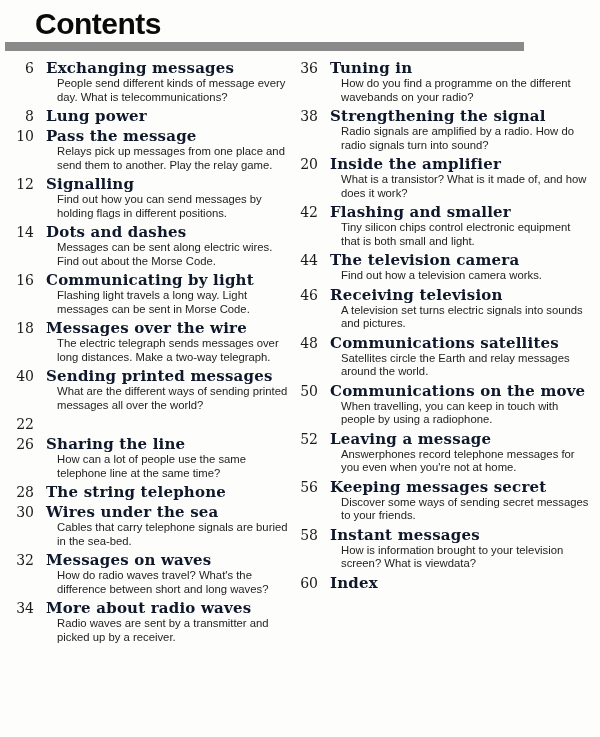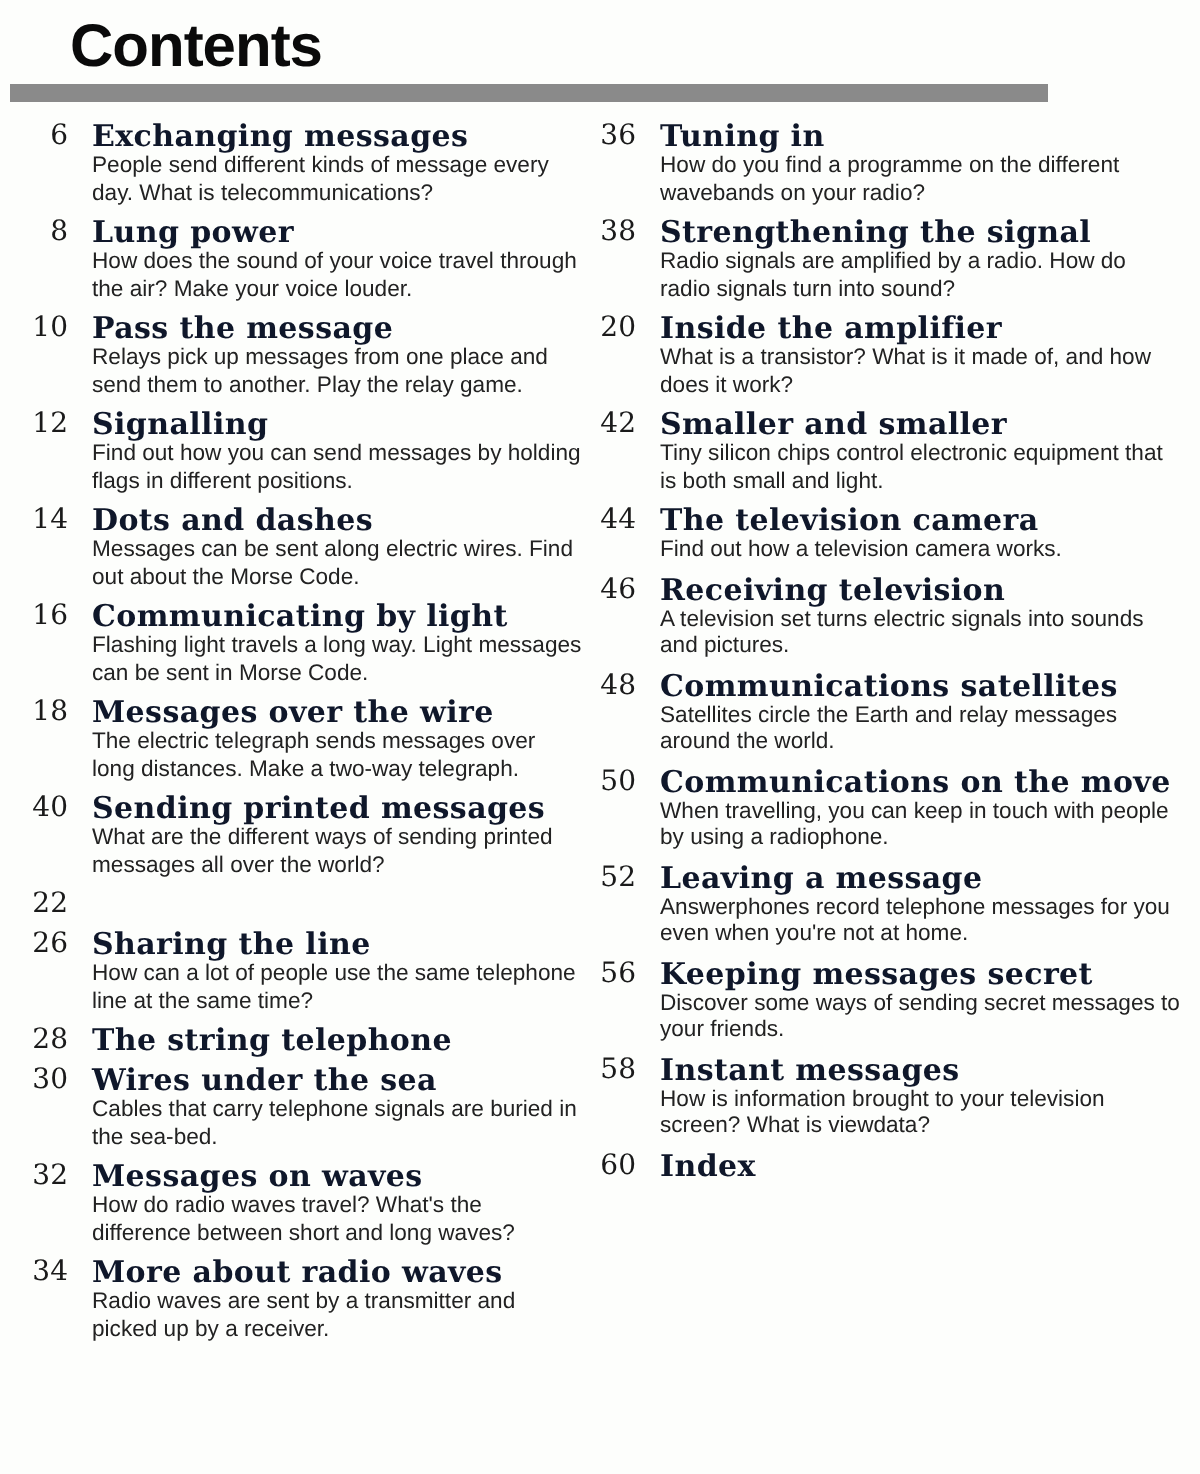--- a/index.html
+++ b/index.html
@@ -65,20 +65,21 @@
     line-height: 16px;
     letter-spacing: 0.2px;
     color: #0f172a;
   }
   .entry .desc {
     font-family: "Liberation Sans", sans-serif;
     font-size: 11.3px;
     line-height: 13.5px;
     color: #222222;
     margin-top: 1px;
+    margin-left: 11px;
   }
 </style>
 </head>
 <body style="background: rgb(253, 254, 252);">
 
 <div class="page">
   <div class="header">
     <div class="page-title">Contents</div>
   </div>
   <div class="header-rule" style="background: rgb(138, 138, 138);"></div>
@@ -88,21 +89,20 @@
     <div class="num">6</div>
     <div class="body">
       <div class="title">Exchanging messages</div>
       <div class="desc">People send different kinds of message every day. What is telecommunications?</div>
     </div>
   </div>
         <div class="entry">
     <div class="num">8</div>
     <div class="body">
       <div class="title">Lung power</div>
-      <div class="desc">How does the sound of your voice travel through the air? Make your voice louder.</div>
     </div>
   </div>
         <div class="entry">
     <div class="num">10</div>
     <div class="body">
       <div class="title">Pass the message</div>
       <div class="desc">Relays pick up messages from one place and send them to another. Play the relay game.</div>
     </div>
   </div>
         <div class="entry">
@@ -196,21 +196,21 @@
         <div class="entry">
     <div class="num">20</div>
     <div class="body">
       <div class="title">Inside the amplifier</div>
       <div class="desc">What is a transistor? What is it made of, and how does it work?</div>
     </div>
   </div>
         <div class="entry">
     <div class="num">42</div>
     <div class="body">
-      <div class="title">Smaller and smaller</div>
+      <div class="title">Flashing and smaller</div>
       <div class="desc">Tiny silicon chips control electronic equipment that is both small and light.</div>
     </div>
   </div>
         <div class="entry">
     <div class="num">44</div>
     <div class="body">
       <div class="title">The television camera</div>
       <div class="desc">Find out how a television camera works.</div>
     </div>
   </div>

